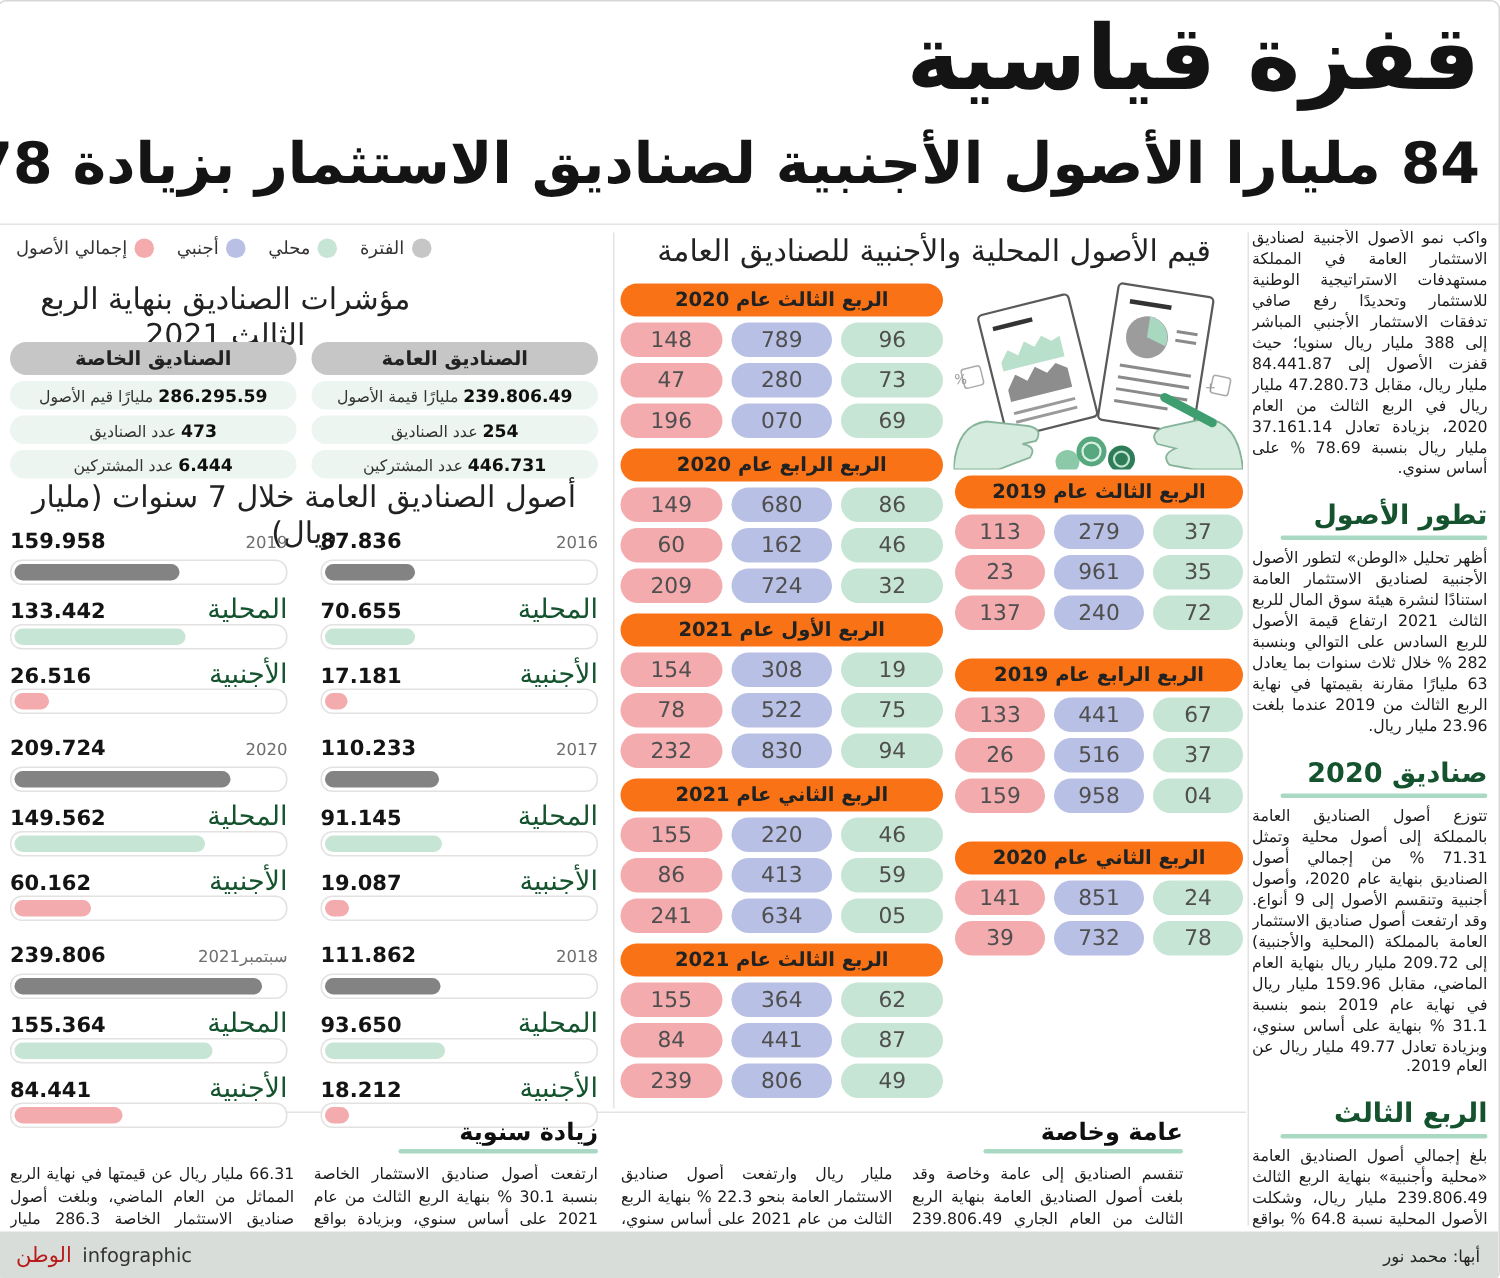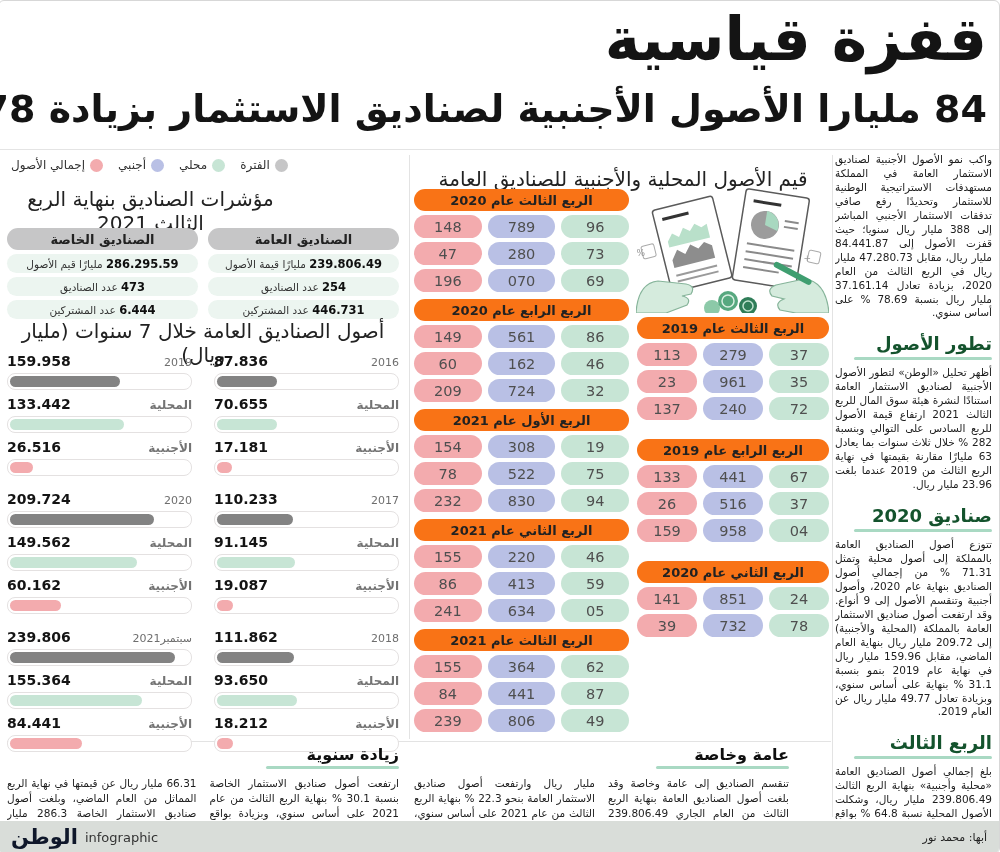--- a/index.html
+++ b/index.html
@@ -19,21 +19,21 @@
 
   
   .right-col{position:absolute;left:836px;top:152px;width:157px;height:666px;overflow:hidden;}
   .right-col p{margin:0;font-size:10.5px;line-height:1.33;text-align:justify;color:#1c1c1c;}
   .r-sec{margin-top:13px;}
   .sec-title{font-size:18px;font-weight:bold;color:#14532d;}
   .sec-rule{height:3px;background:#a9d9c3;width:88%;margin-top:3px;border-radius:2px;}
   .r-sec p{margin-top:6px;}
 
   
-  .mid-title{position:absolute;left:418px;top:154px;width:412px;text-align:center;font-size:20px;color:#222;margin-top:12px;}
+  .mid-title{position:absolute;left:418px;top:154px;width:412px;text-align:center;font-size:20px;color:#222;}
   .illustration{position:absolute;left:637px;top:182px;width:193px;height:130px;}
   #colA{position:absolute;left:415px;top:188px;width:215px;display:flex;flex-direction:column;gap:7px;}
   #colB{position:absolute;left:638px;top:316px;width:192px;display:flex;flex-direction:column;gap:19px;}
   .q-head{height:22px;background:#f97316;border-radius:12px;text-align:center;font-size:13px;font-weight:bold;color:#222;line-height:23px;}
   .q-row{direction:ltr;display:flex;gap:6px;margin-top:4px;}
   .q-pill{flex:1;height:23px;border-radius:12px;text-align:center;font-size:14.5px;line-height:24px;color:#4f4f4f;}
   .q-pink{background:#f3abae;}
   .q-blue{background:#b9c0e5;}
   .q-green{background:#c7e5d5;}
 
@@ -44,41 +44,41 @@
   .ind-title{position:absolute;left:4px;top:186px;width:295px;text-align:center;font-size:20px;color:#222;}
   #statBoxes{position:absolute;left:8px;top:227px;width:392px;display:flex;gap:10px;}
   .stat-box{flex:1;}
   .stat-head{height:22px;border-radius:12px;background:#c6c6c7;font-weight:bold;font-size:13px;color:#222;text-align:center;line-height:23px;}
   .stat-row{height:19px;margin-top:4px;background:#ecf5f0;border-radius:10px;font-size:10.5px;color:#333;text-align:center;line-height:20px;}
   .stat-row b{font-size:11.5px;color:#0f0f0f;}
   .chart-title{position:absolute;left:8px;top:318px;width:392px;text-align:center;font-size:20px;color:#222;}
   #yearGrid{position:absolute;left:8px;top:352px;width:392px;display:grid;grid-template-columns:1fr 1fr;column-gap:22px;row-gap:9px;}
   .y-line{display:flex;justify-content:space-between;align-items:baseline;height:19px;}
   .y-year{font-size:11px;color:#6e6e6e;}
-  .y-lab{font-size:12px;color:#737373;font-weight:bold;}
+  .y-lab{font-size:18px;color:#14532d;}
   .y-val{font-weight:bold;font-size:14px;color:#141414;}
   .y-track{height:15px;border:1px solid #e4e1e1;border-radius:8px;background:#fff;margin:1px 0 6px;direction:ltr;}
   .y-fill{height:11px;margin:2px;border-radius:6px;}
   .y-fill.gray{background:#838383;}
   .y-fill.green{background:#c7e5d5;}
   .y-fill.pink{background:#f3abae;}
 
   
   .b-sec{position:absolute;top:744px;}
   #bLeft{left:8px;width:392px;}
   #bMid{left:415px;width:375px;}
   .b-title{font-size:16px;font-weight:bold;color:#0f0f0f;}
   .b-rule{height:3px;background:#a9d9c3;width:133px;margin-top:2px;border-radius:2px;}
   .b-body{margin-top:7px;font-size:10.5px;line-height:1.45;text-align:justify;color:#1c1c1c;column-count:2;column-gap:13px;column-fill:auto;height:58px;overflow:hidden;}
 
   
   .footer{position:absolute;left:0;top:820px;width:100%;height:32px;background:#d9ddd9;display:flex;align-items:center;justify-content:space-between;padding:0 12px;box-sizing:border-box;}
   .byline{font-size:11px;color:#222;}
   .brand{display:flex;direction:ltr;align-items:center;gap:7px;}
-  .brand-ar{font-size:21px;font-weight:bold;color:#0f172a;}
+  .brand-ar{font-size:14px;font-weight:normal;color:#b91c1c;}
   .brand-en{font-size:13px;color:#333;}
 </style>
 </head>
 <body>
 
 <div class="page">
 
   <div class="h-title">قفزة قياسية</div>
   <div class="h-sub">84 مليارا الأصول الأجنبية لصناديق الاستثمار بزيادة 78 %</div>
   <div class="header-rule"></div>
@@ -167,21 +167,21 @@
         <div class="q-row">
           <span class="q-pill q-pink">196</span>
           <span class="q-pill q-blue">070</span>
           <span class="q-pill q-green">69</span>
         </div>
       </div>
       <div class="qtable">
         <div class="q-head">الربع الرابع عام 2020</div>
         <div class="q-row">
           <span class="q-pill q-pink">149</span>
-          <span class="q-pill q-blue">561</span>
+          <span class="q-pill q-blue">680</span>
           <span class="q-pill q-green">86</span>
         </div>
         <div class="q-row">
           <span class="q-pill q-pink">60</span>
           <span class="q-pill q-blue">162</span>
           <span class="q-pill q-green">46</span>
         </div>
         <div class="q-row">
           <span class="q-pill q-pink">209</span>
           <span class="q-pill q-blue">724</span>

